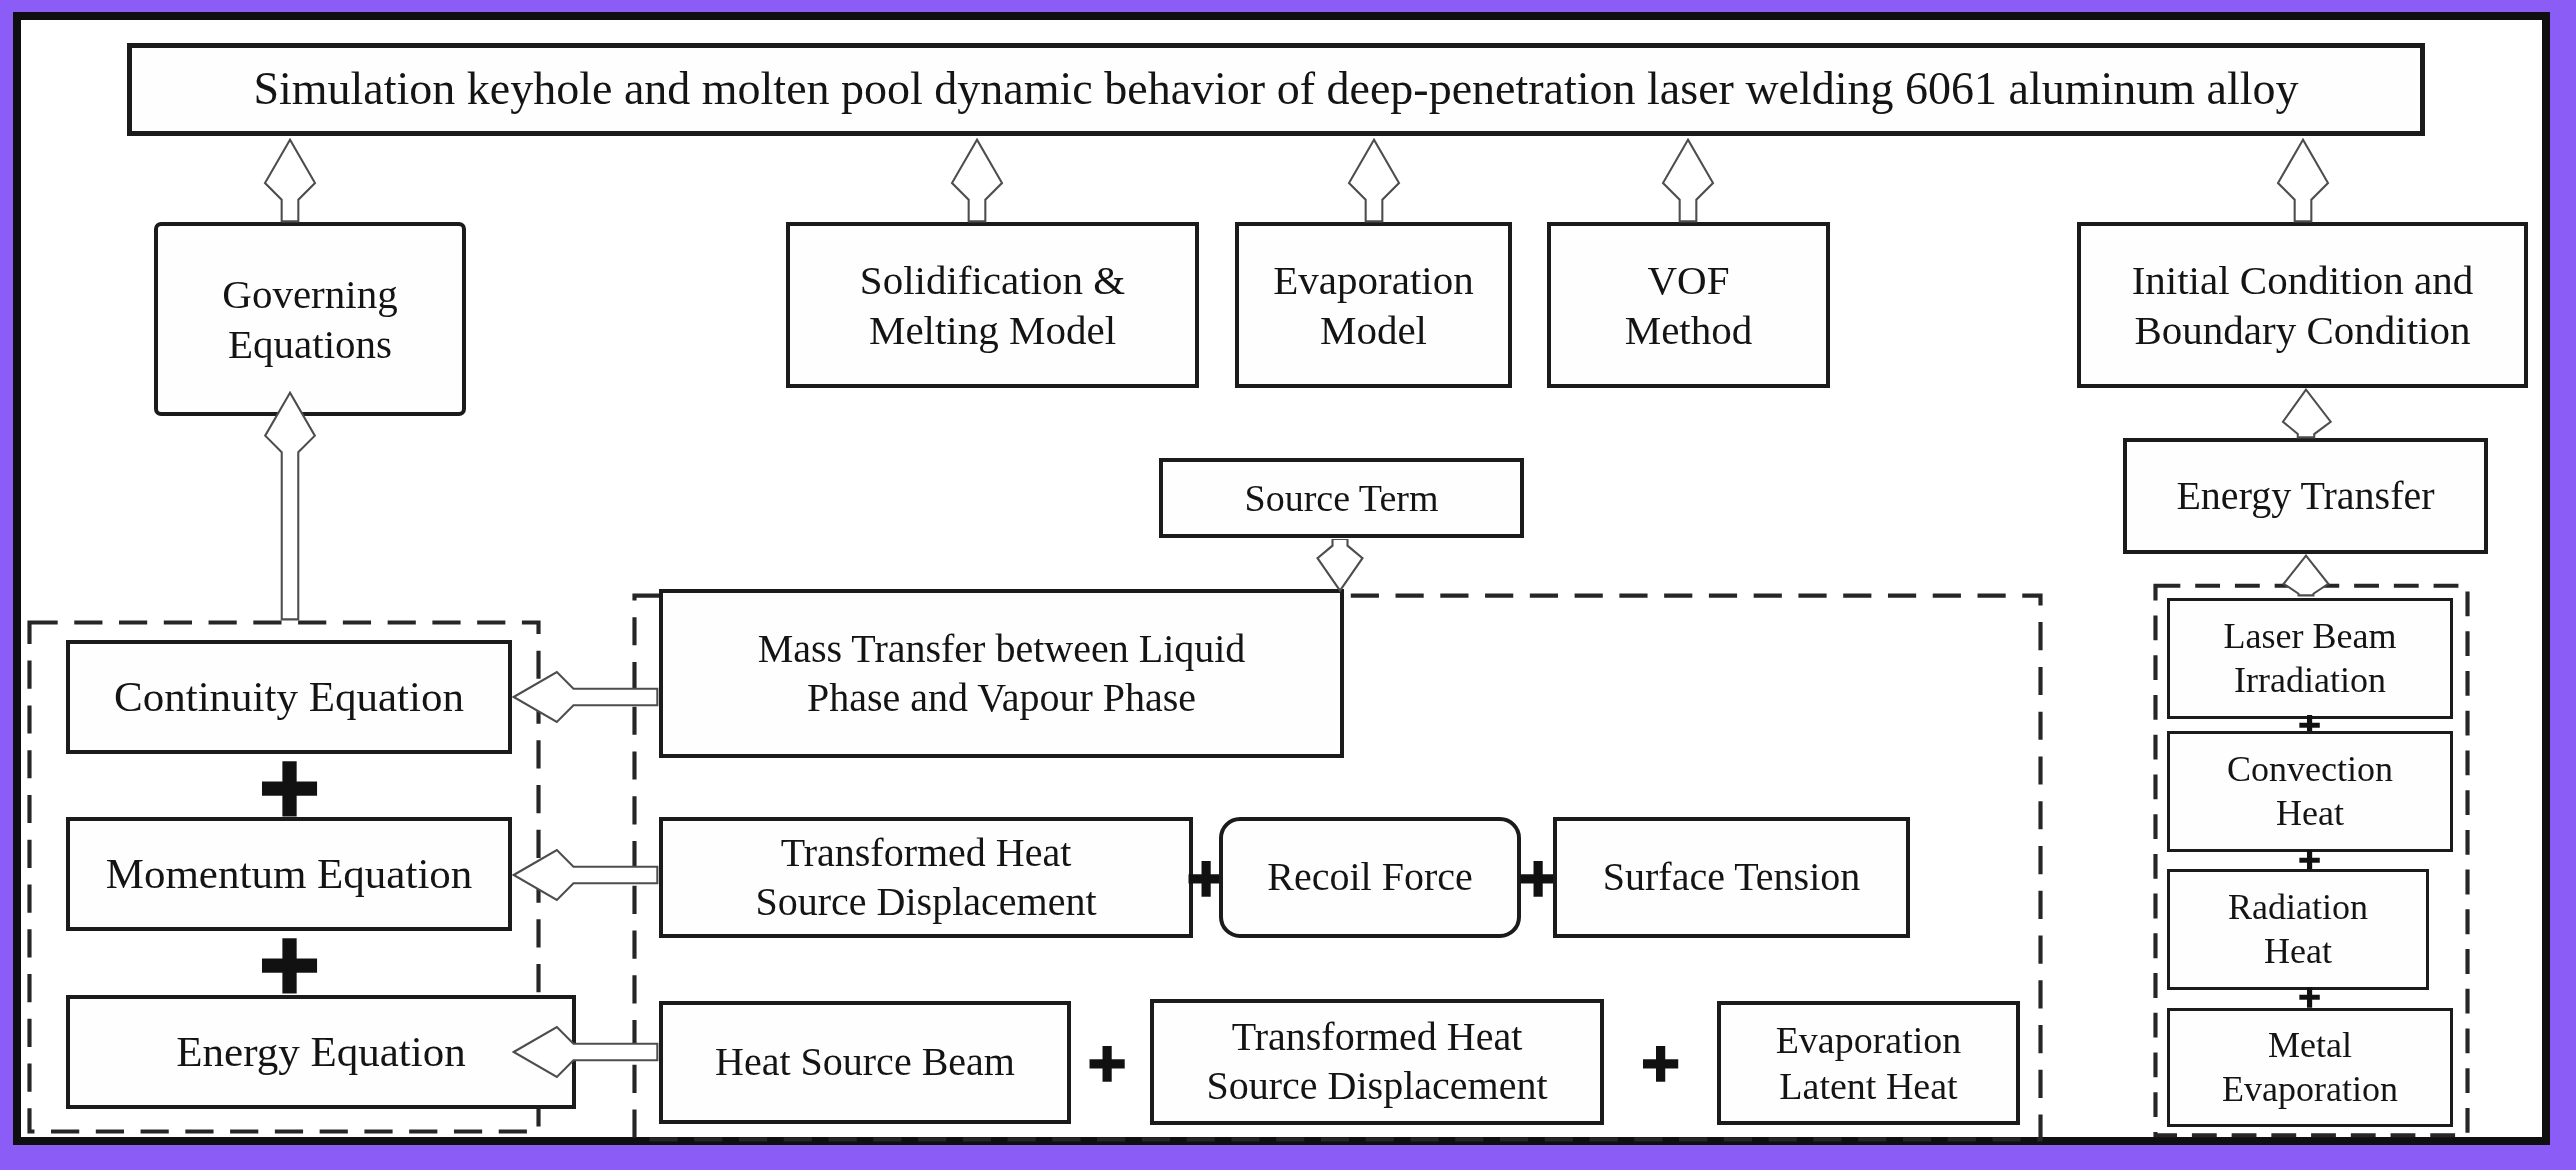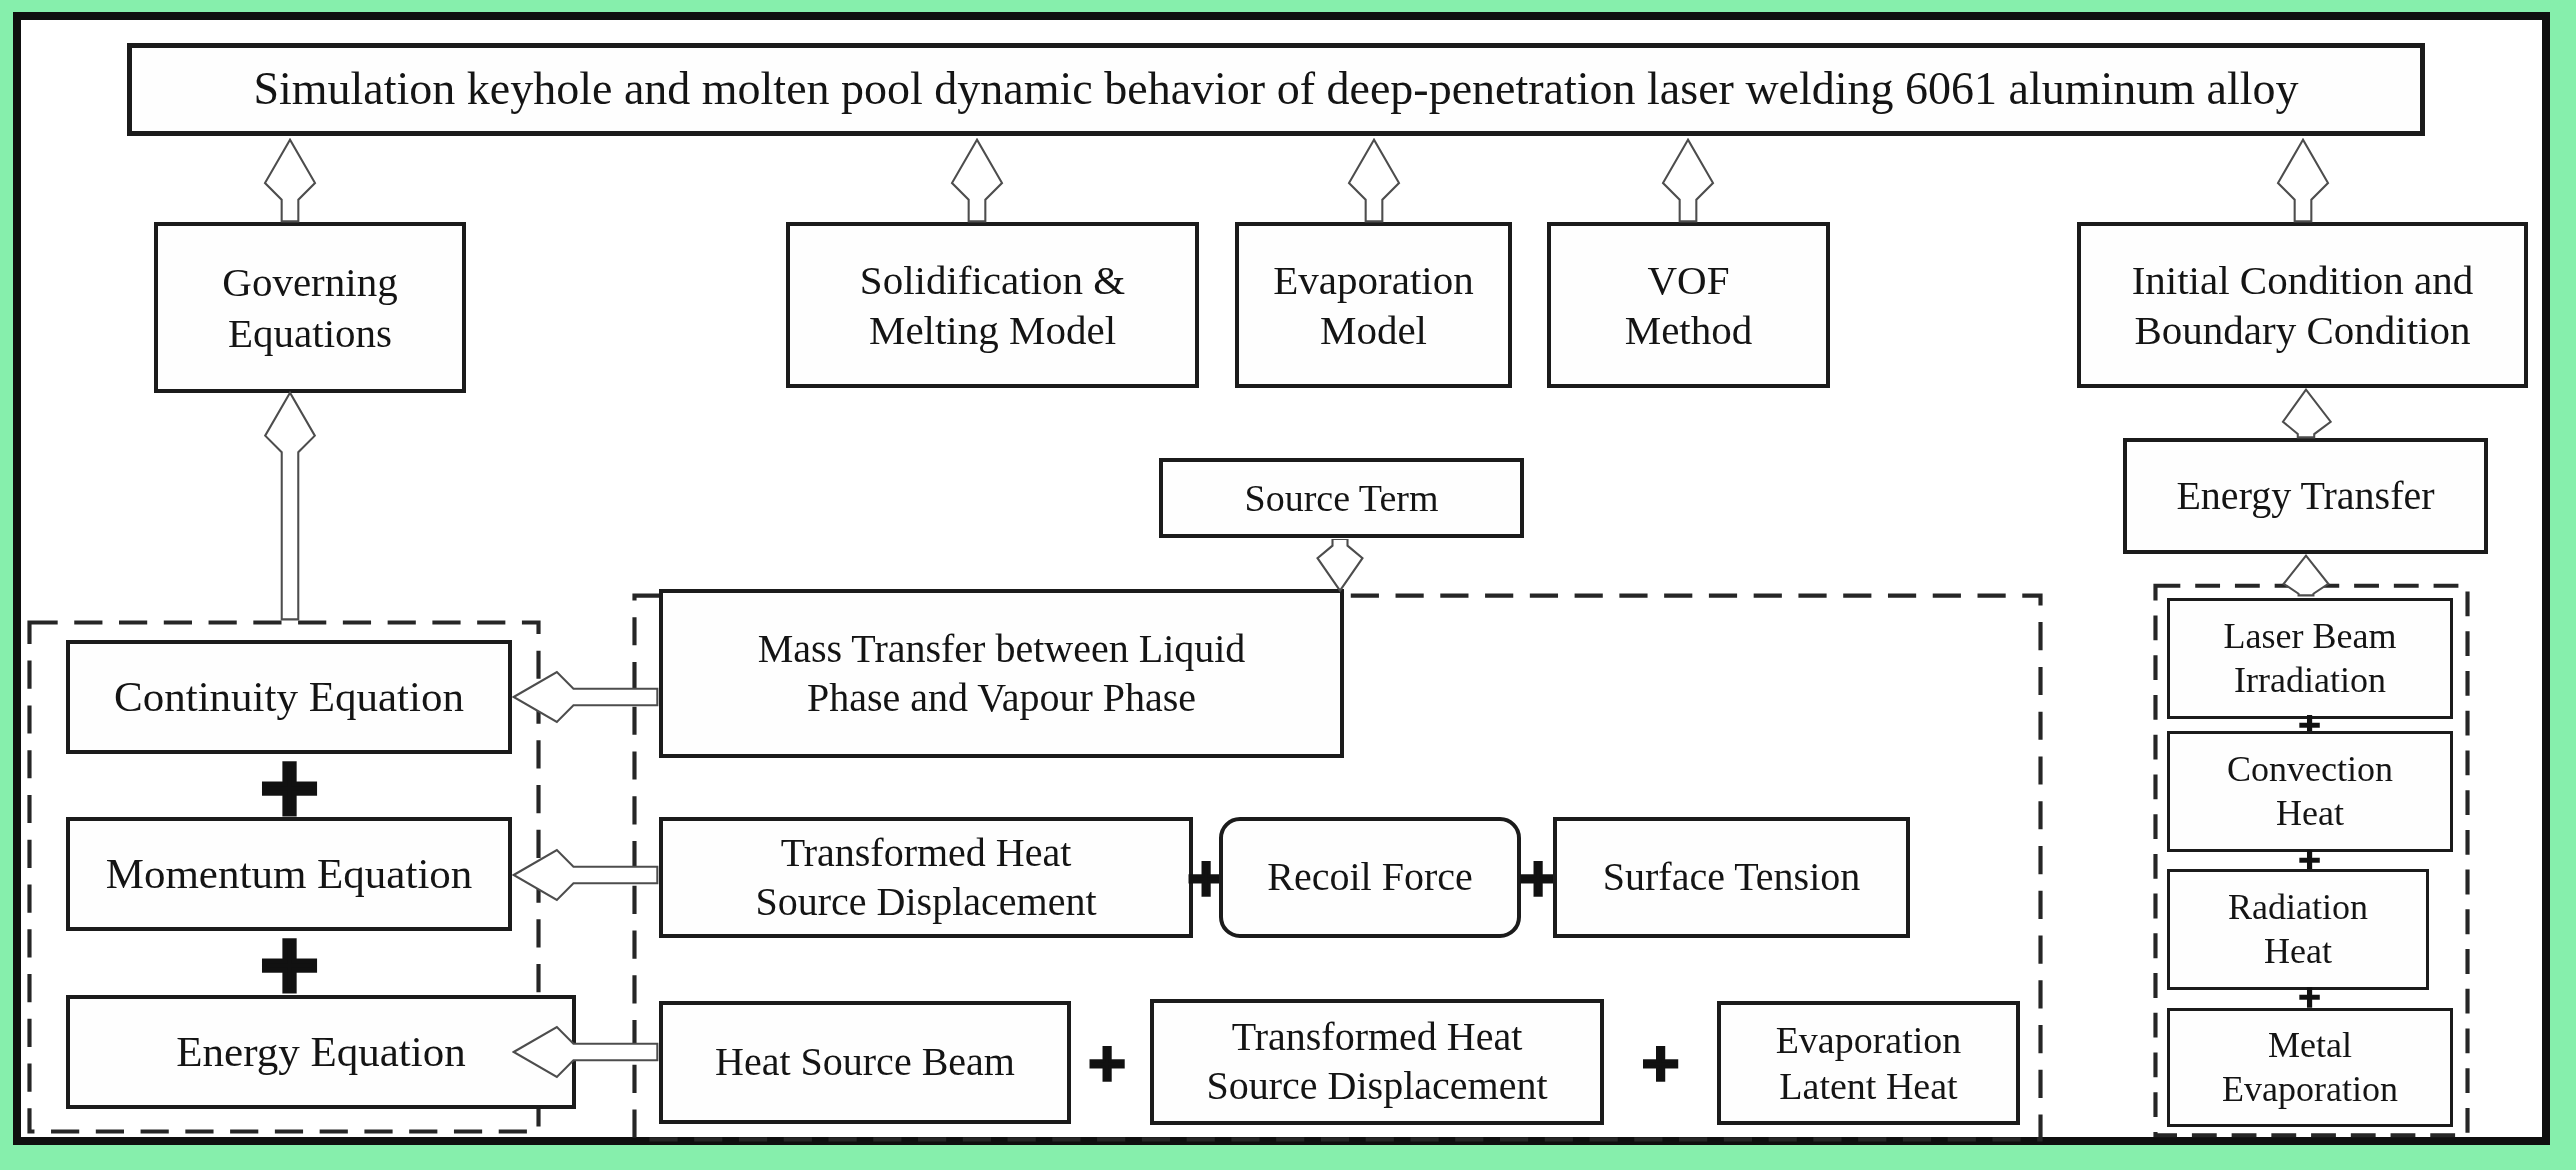--- a/index.html
+++ b/index.html
@@ -1,19 +1,19 @@
 <!DOCTYPE html>
 <html style="font-size:13.3px"><head>
 <meta charset="utf-8">
 <style>
   html,body{margin:0;padding:0;background:#ffffff;}
   #canvas{
     position:relative;
     width:2576px;height:1170px;
-    background:#86efac;
+    background:#8b5cf6;
     font-family:"Liberation Serif","DejaVu Serif",serif;
     color:#141414;
     overflow:hidden;
   }
   .frame{
     position:absolute;left:13.3px;top:11.6px;width:2521px;height:1117px;
     border:8.3px solid #0f0f0f;background:#ffffff;
   }
   .node{
     position:absolute;background:#fefefe;border:4.1px solid #1b1b1b;
@@ -43,21 +43,21 @@
 <body>
 
 <div id="canvas">
 
   <div class="frame"></div>
 
   <div class="node title-node" style="left:127px;top:43px;width:2298px;height:93px;">
     <span>Simulation keyhole and molten pool dynamic behavior of deep-penetration laser welding 6061 aluminum alloy</span>
   </div>
 
-  <div class="node lvl2" style="left:154px;top:222px;width:312px;height:171px;">
+  <div class="node lvl2" style="left:154px;top:222px;width:312px;height:194px;border-radius:7px;">
     <span style="max-width:249px;">Governing Equations</span>
   </div>
   <div class="node lvl2" style="left:786px;top:222px;width:413px;height:166px;">
     <span style="max-width:348px;">Solidification &amp; Melting Model</span>
   </div>
   <div class="node lvl2" style="left:1547px;top:222px;width:283px;height:166px;">
     <span style="max-width:149px;">VOF Method</span>
   </div>
   <div class="node lvl2" style="left:1235px;top:222px;width:277px;height:166px;">
     <span style="max-width:232px;">Evaporation Model</span>

